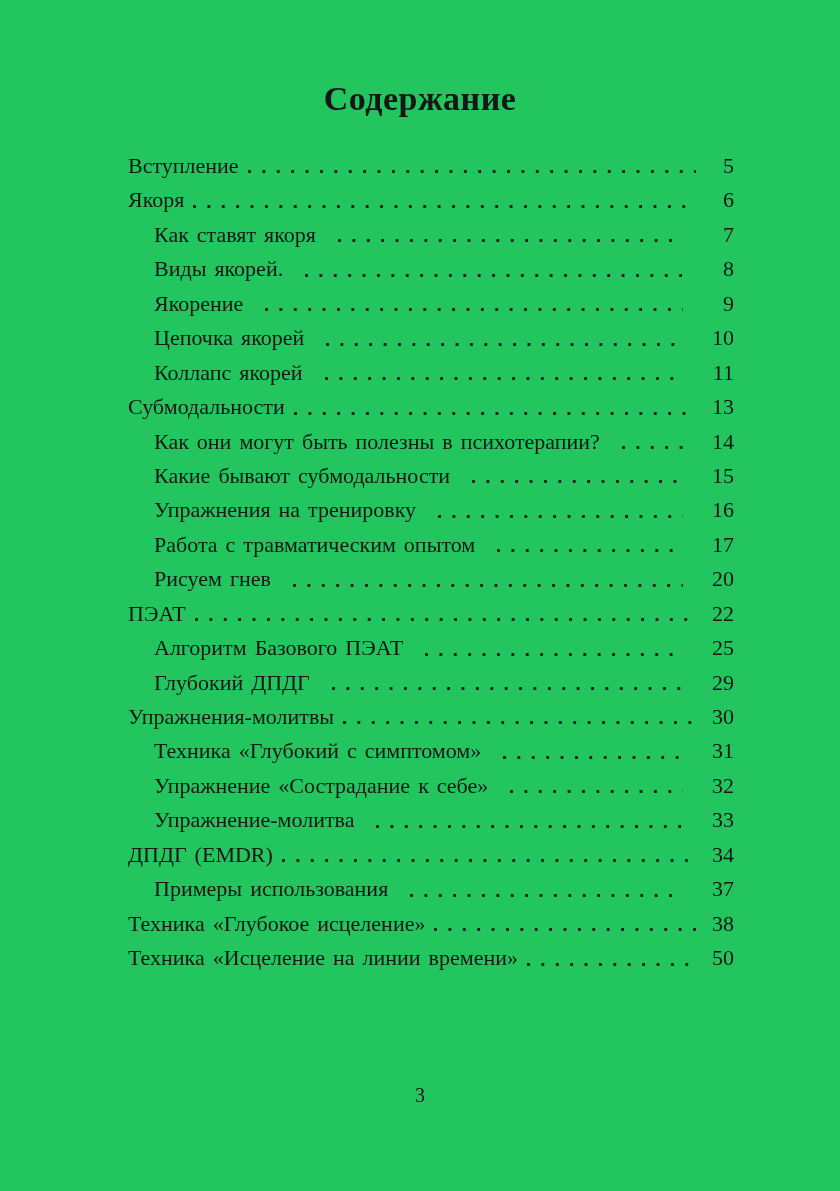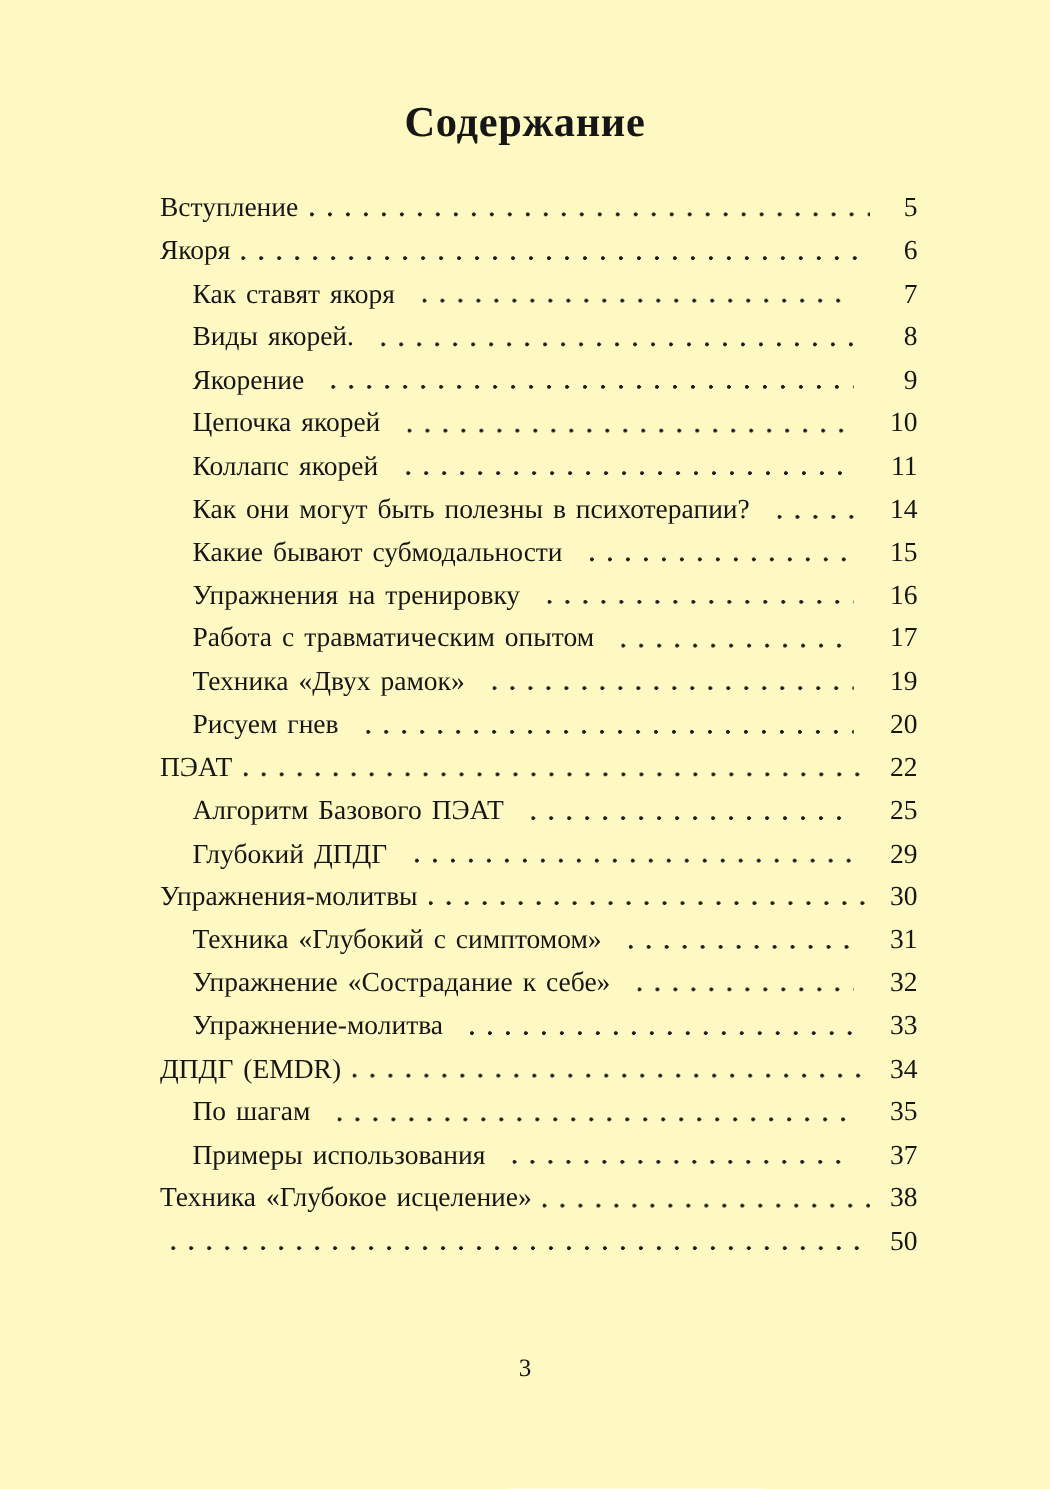--- a/index.html
+++ b/index.html
@@ -4,21 +4,21 @@
 <style>
   html, body {
     margin: 0;
     padding: 0;
     background: #ffffff;
   }
   .page {
     position: relative;
     width: 840px;
     height: 1191px;
-    background: #fef9c3;
+    background: #22c55e;
     color: #161616;
     font-family: "Liberation Serif", "DejaVu Serif", serif;
     overflow: hidden;
   }
   .title {
     margin: 0;
     padding-top: 82px;
     height: 34px;
     line-height: 34px;
     text-align: center;
@@ -104,20 +104,25 @@
       <div class="toc-row sub">
         <span class="toc-label">Цепочка якорей</span>
         <span class="dot-leader"></span>
         <span class="toc-pagenum">10</span>
       </div>
       <div class="toc-row sub">
         <span class="toc-label">Коллапс якорей</span>
         <span class="dot-leader"></span>
         <span class="toc-pagenum">11</span>
       </div>
+      <div class="toc-row">
+        <span class="toc-label">Субмодальности</span>
+        <span class="dot-leader"></span>
+        <span class="toc-pagenum">13</span>
+      </div>
       <div class="toc-row sub">
         <span class="toc-label">Как они могут быть полезны в психотерапии?</span>
         <span class="dot-leader"></span>
         <span class="toc-pagenum">14</span>
       </div>
       <div class="toc-row sub">
         <span class="toc-label">Какие бывают субмодальности</span>
         <span class="dot-leader"></span>
         <span class="toc-pagenum">15</span>
       </div>
@@ -125,25 +130,20 @@
         <span class="toc-label">Упражнения на тренировку</span>
         <span class="dot-leader"></span>
         <span class="toc-pagenum">16</span>
       </div>
       <div class="toc-row sub">
         <span class="toc-label">Работа с травматическим опытом</span>
         <span class="dot-leader"></span>
         <span class="toc-pagenum">17</span>
       </div>
       <div class="toc-row sub">
-        <span class="toc-label">Техника «Двух рамок»</span>
-        <span class="dot-leader"></span>
-        <span class="toc-pagenum">19</span>
-      </div>
-      <div class="toc-row sub">
         <span class="toc-label">Рисуем гнев</span>
         <span class="dot-leader"></span>
         <span class="toc-pagenum">20</span>
       </div>
       <div class="toc-row">
         <span class="toc-label">ПЭАТ</span>
         <span class="dot-leader"></span>
         <span class="toc-pagenum">22</span>
       </div>
       <div class="toc-row sub">
@@ -175,33 +175,29 @@
         <span class="toc-label">Упражнение-молитва</span>
         <span class="dot-leader"></span>
         <span class="toc-pagenum">33</span>
       </div>
       <div class="toc-row">
         <span class="toc-label">ДПДГ (EMDR)</span>
         <span class="dot-leader"></span>
         <span class="toc-pagenum">34</span>
       </div>
       <div class="toc-row sub">
-        <span class="toc-label">По шагам</span>
-        <span class="dot-leader"></span>
-        <span class="toc-pagenum">35</span>
-      </div>
-      <div class="toc-row sub">
         <span class="toc-label">Примеры использования</span>
         <span class="dot-leader"></span>
         <span class="toc-pagenum">37</span>
       </div>
       <div class="toc-row">
         <span class="toc-label">Техника «Глубокое исцеление»</span>
         <span class="dot-leader"></span>
         <span class="toc-pagenum">38</span>
       </div>
       <div class="toc-row">
+        <span class="toc-label">Техника «Исцеление на линии времени»</span>
         <span class="dot-leader"></span>
         <span class="toc-pagenum">50</span>
       </div>
     </nav>
   <div class="folio">3</div>
 </main>
 
 </body></html>

